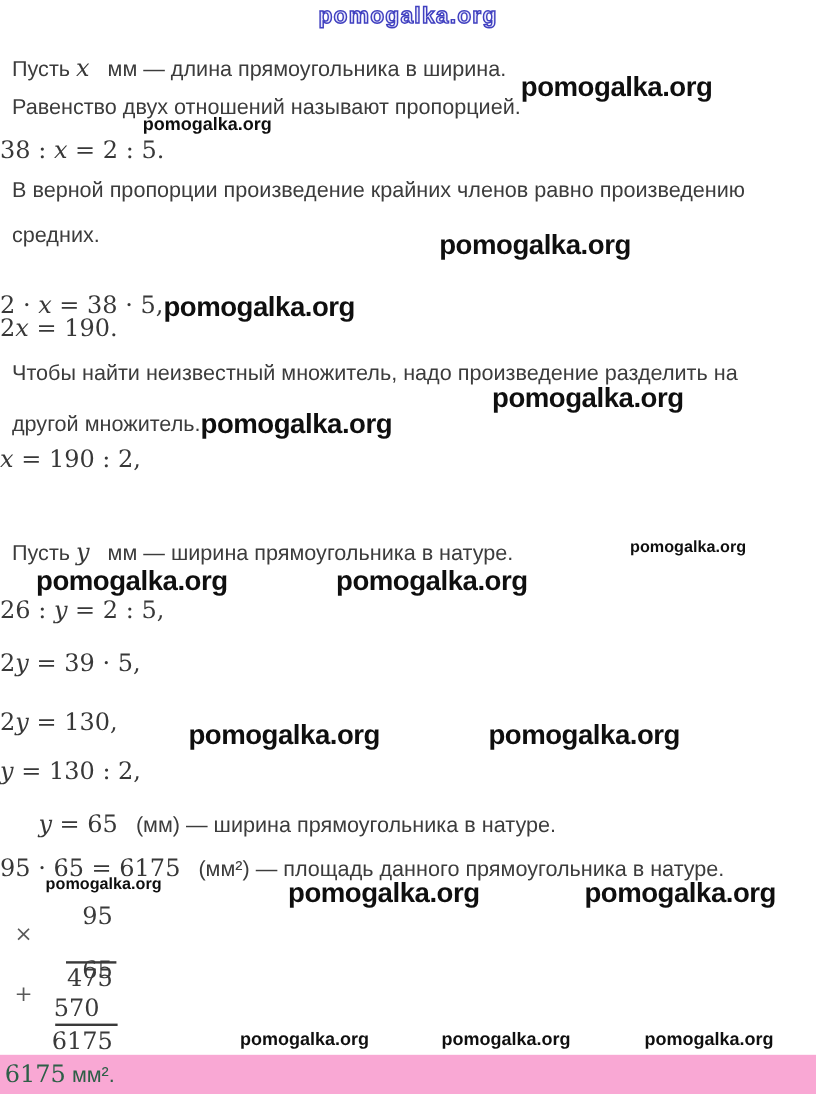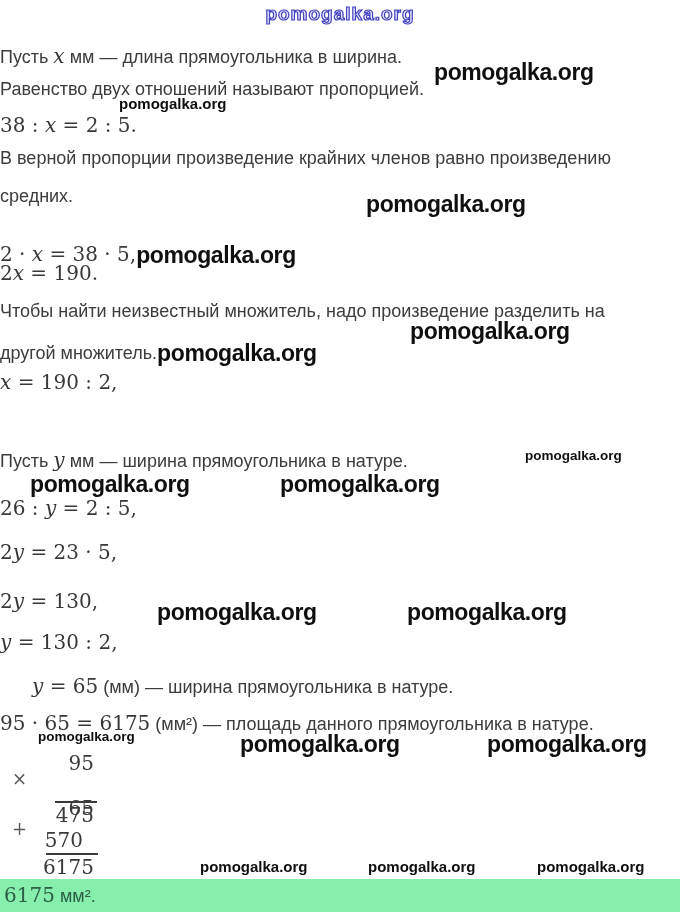--- a/index.html
+++ b/index.html
@@ -9,20 +9,21 @@
     height: 912px;
     background: #ffffff;
     overflow: hidden;
     font-family: "Liberation Sans", sans-serif;
   }
   .abs { position: absolute; white-space: nowrap; }
   .sans {
     font-family: "Liberation Sans", sans-serif;
     font-size: 18px;
     color: #3c3c3c;
+    margin-left: 10px;
   }
   .math {
     font-family: "DejaVu Serif", serif;
     font-size: 20px;
     color: #383838;
   }
   .mvar { font-style: italic; }
   
   .wm-top {
     font-family: "Liberation Sans", sans-serif;
@@ -81,21 +82,21 @@
     font-family: "DejaVu Serif", serif;
   }
   .hline { position: absolute; height: 2px; background: #3a3a3a; }
   
   .answer-bar {
     position: absolute;
     left: 0;
     top: 879px;
     width: 680px;
     height: 33px;
-    background: #86efac;
+    background: #f9a8d4;
     line-height: 33px;
     padding-left: 4px;
     box-sizing: border-box;
   }
   .answer-num {
     font-family: "DejaVu Serif", serif;
     font-size: 20px;
     color: #2d5f47;
   }
   .answer-unit {
@@ -157,21 +158,21 @@
   <div class="abs wm-xs" style="left:525px; top:448px;">pomogalka.org</div>
 
   <div class="abs wm-lg" style="left:30px; top:471px;">pomogalka.org</div>
   <div class="abs wm-lg" style="left:280px; top:471px;">pomogalka.org</div>
 
   <div class="abs math" style="left:0; top:496px;">
     <span>26 : </span><span class="mvar">y</span><span> = 2 : 5,</span>
   </div>
 
   <div class="abs math" style="left:0; top:540px;">
-    <span>2</span><span class="mvar">y</span><span> = 23 · 5,</span>
+    <span>2</span><span class="mvar">y</span><span> = 39 · 5,</span>
   </div>
 
   <div class="abs math" style="left:0; top:589px;">
     <span>2</span><span class="mvar">y</span><span> = 130,</span>
   </div>
 
   <div class="abs wm-lg" style="left:157px; top:599px;">pomogalka.org</div>
   <div class="abs wm-lg" style="left:407px; top:599px;">pomogalka.org</div>
 
   <div class="abs math" style="left:0; top:630px;">

